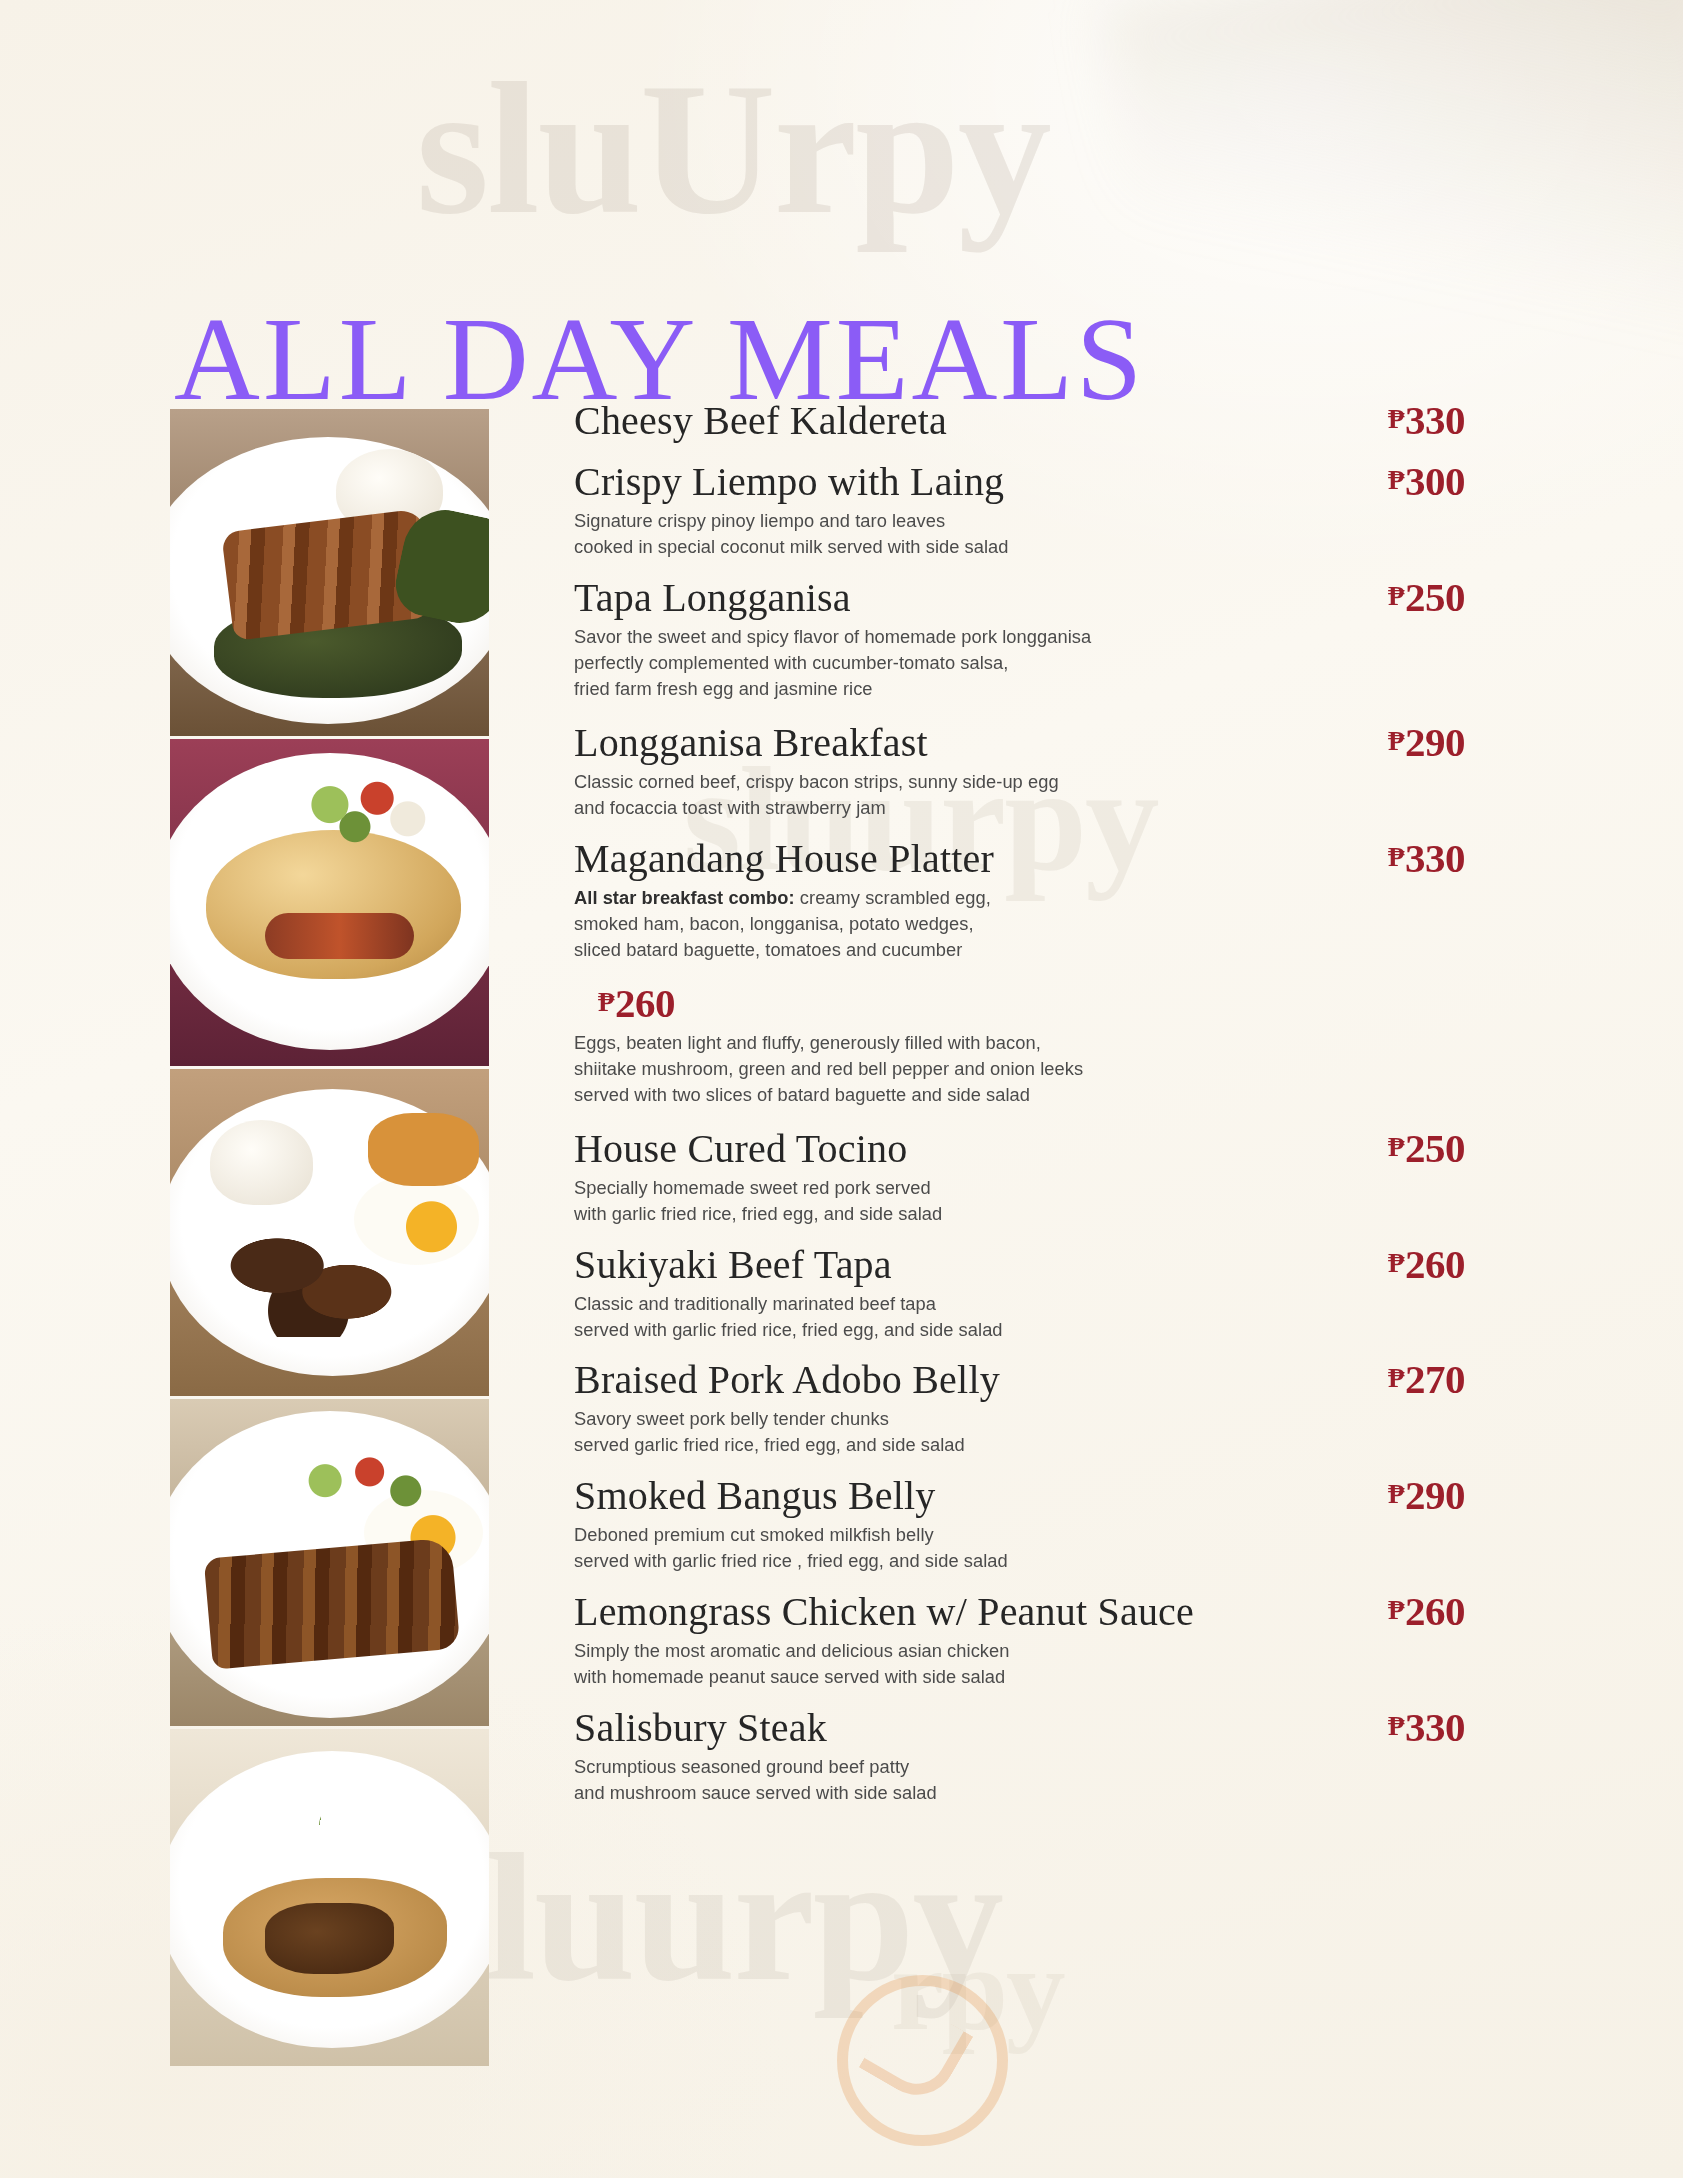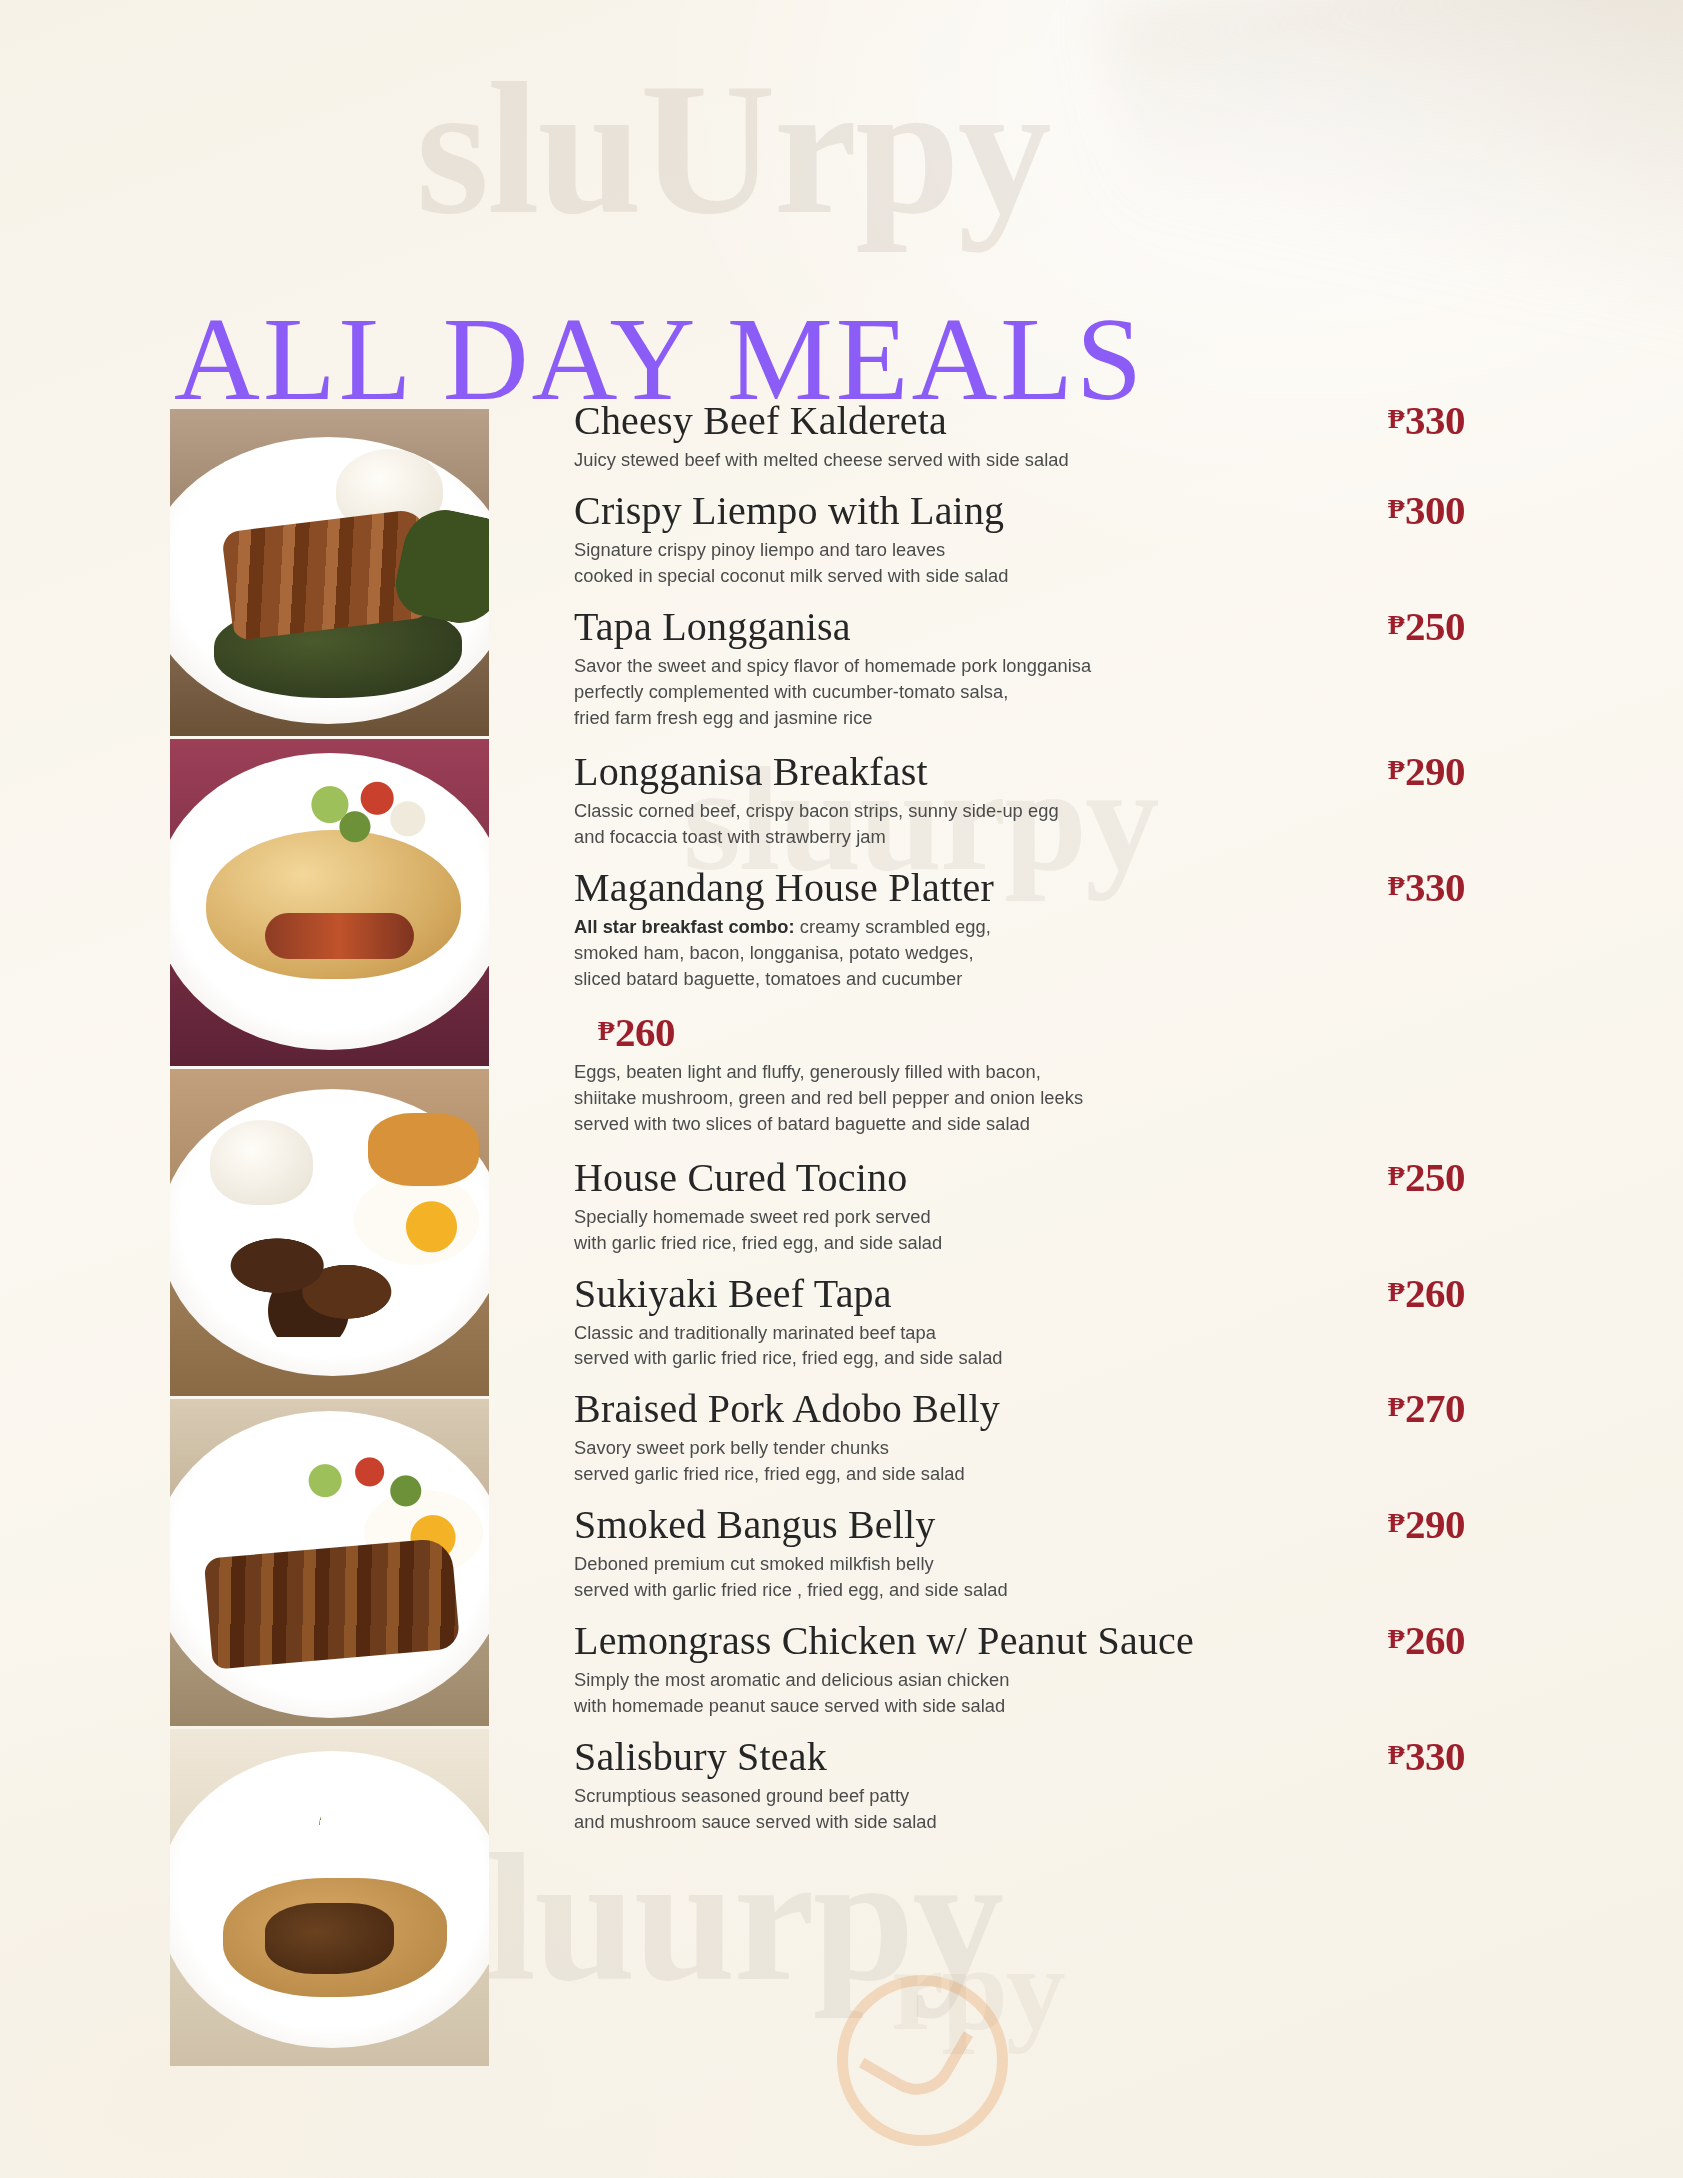--- a/index.html
+++ b/index.html
@@ -357,21 +357,20 @@
       <div class="veg2"></div>
   </div>
 </div>
 
 <div class="menu" id="menu-list">
     <div class="item tight">
       <div class="item-head">
         <div class="item-name">Cheesy Beef Kaldereta</div>
         <div class="item-price"><span class="peso">₱</span><span>330</span></div>
       </div>
-      <div class="item-desc">Juicy stewed beef with melted cheese served with side salad</div>
     </div>
     <div class="item tight">
       <div class="item-head">
         <div class="item-name">Crispy Liempo with Laing</div>
         <div class="item-price"><span class="peso">₱</span><span>300</span></div>
       </div>
       <div class="item-desc">Signature crispy pinoy liempo and taro leaves<br>cooked in special coconut milk served with side salad</div>
     </div>
     <div class="item">
       <div class="item-head">

